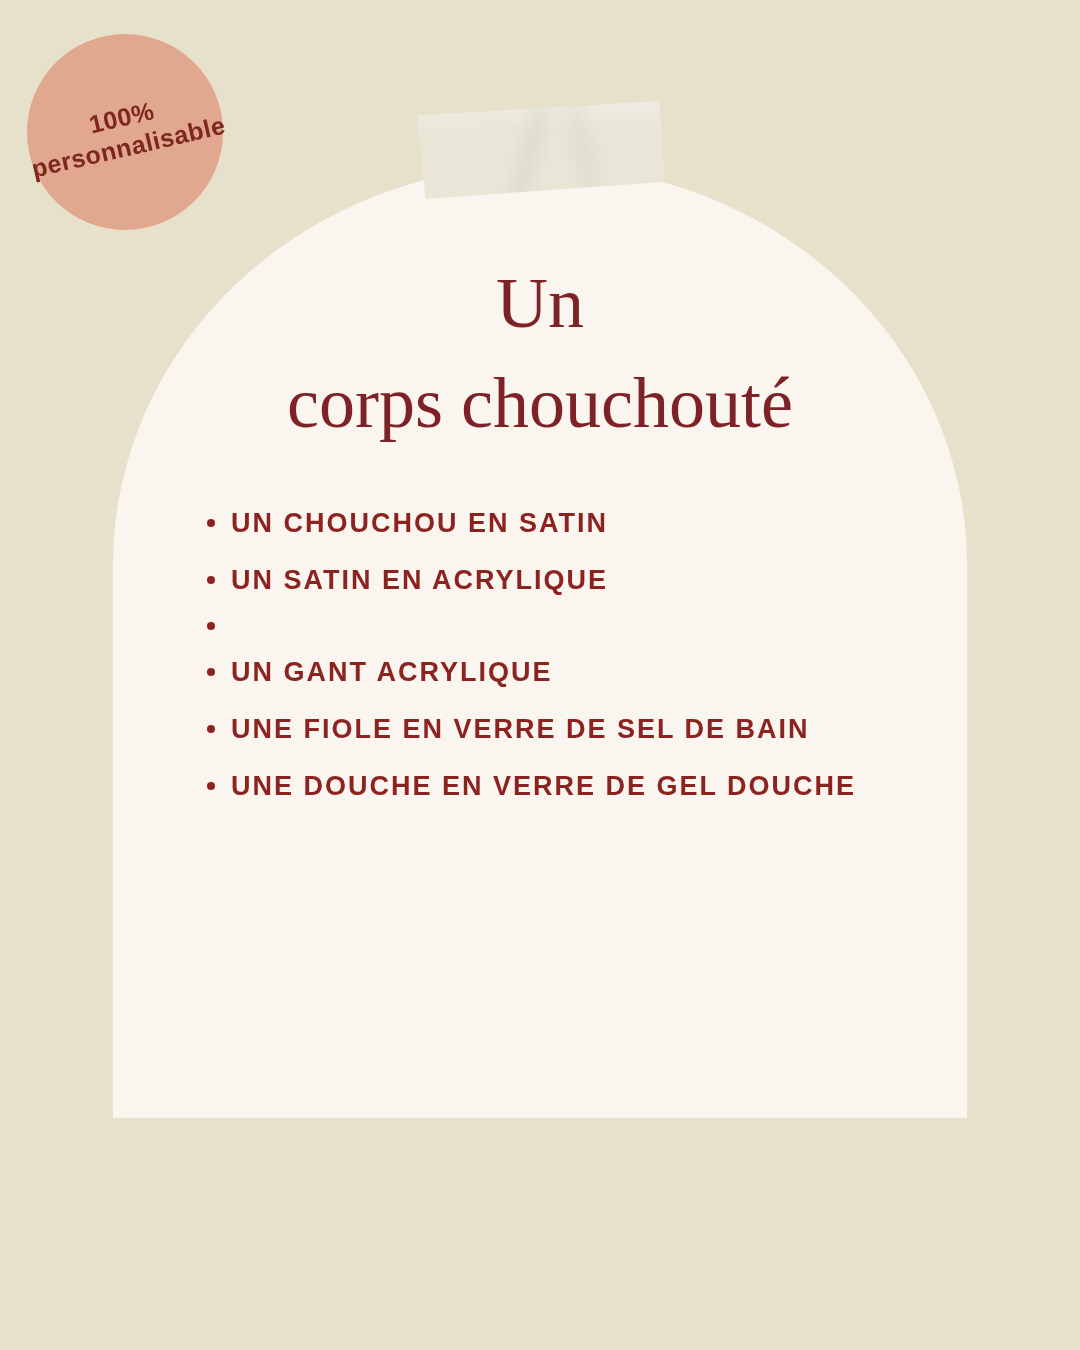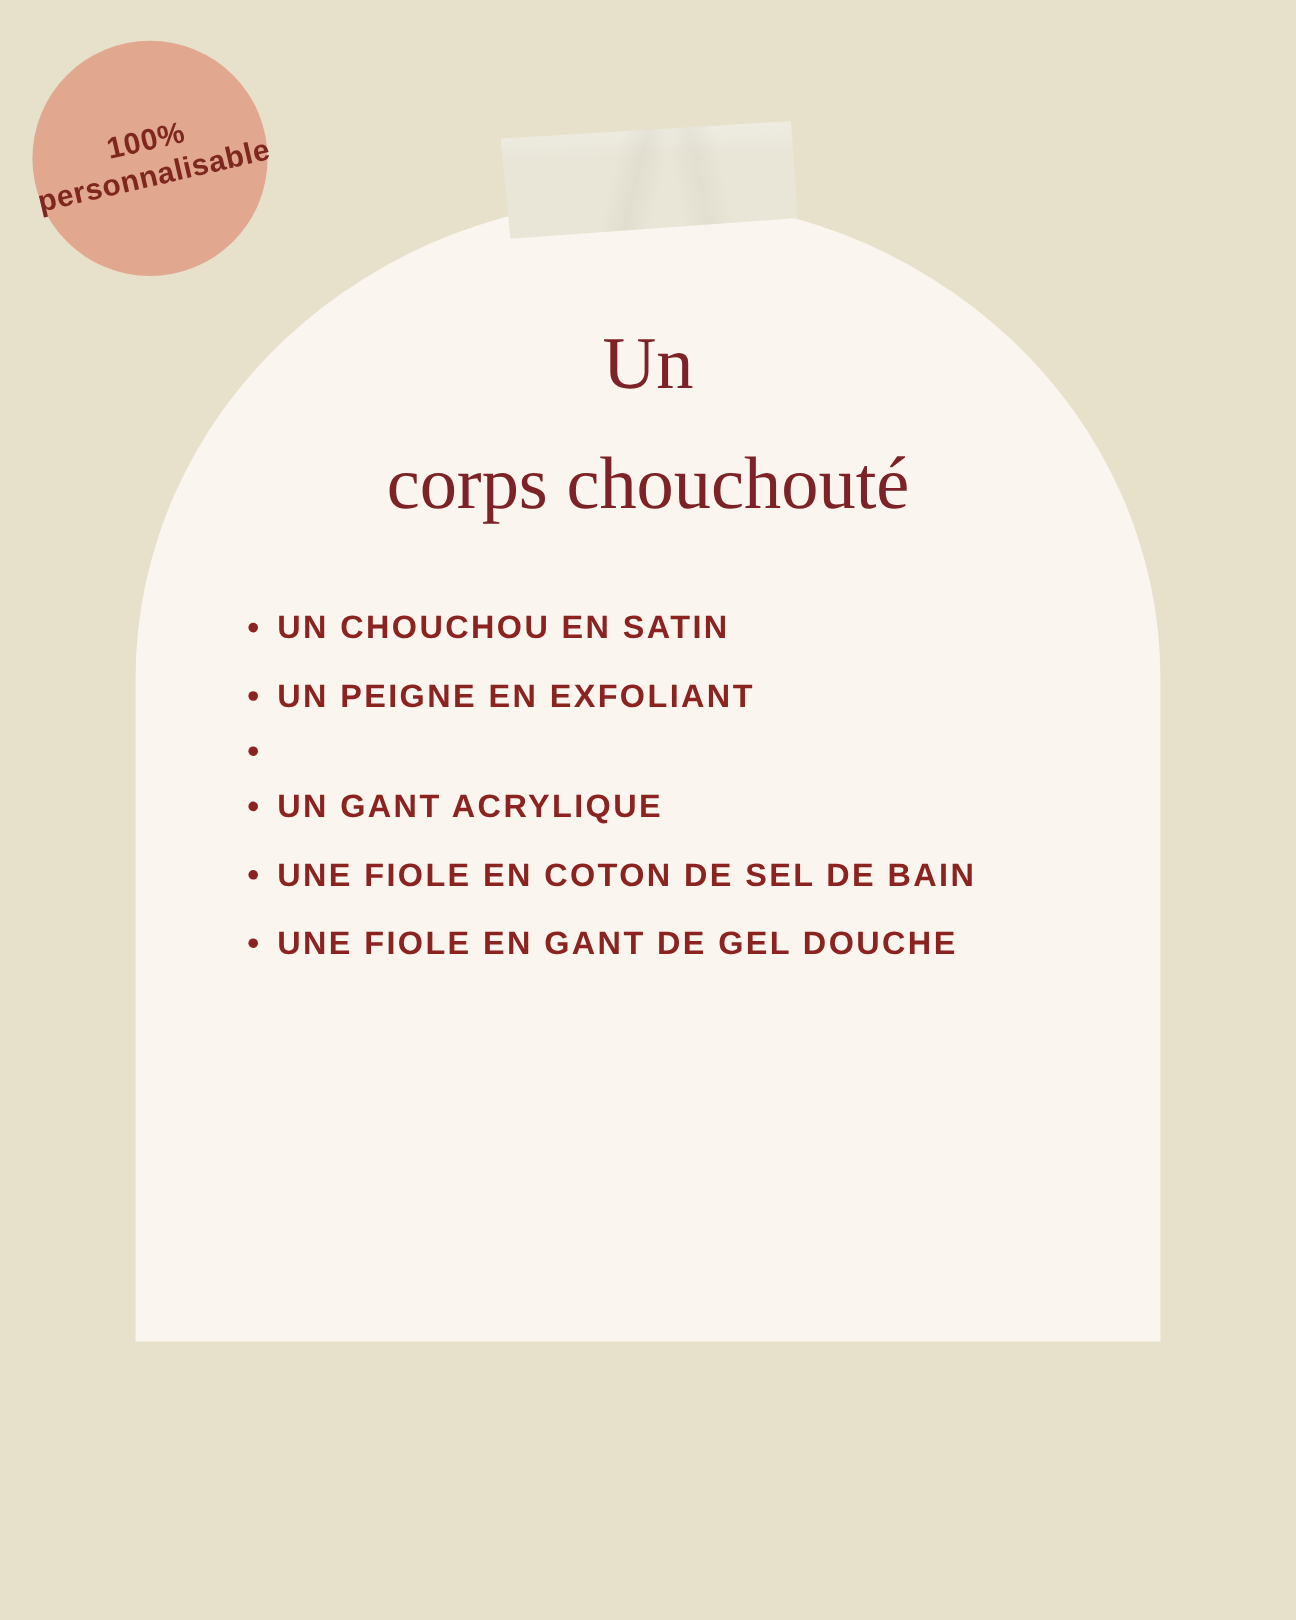--- a/index.html
+++ b/index.html
@@ -66,21 +66,21 @@
     box-sizing: border-box;
     padding-top: 88px;
     z-index: 2;
   }
 
   .title {
     margin: 0;
     text-align: center;
     font-family: "Liberation Serif", serif;
     font-weight: 400;
-    font-size: 62px;
+    font-size: 72px;
     line-height: 100px;
     color: #7d2327;
   }
   .title-line { display: block; }
 
   .items {
     margin: 55px 0 0 94px;
     padding: 0;
     list-style: none;
   }
@@ -126,38 +126,38 @@
 
     <ul class="items">
 
         <li>
           <span class="bullet-dot"></span>
           <span>UN CHOUCHOU EN SATIN</span>
         </li>
 
         <li>
           <span class="bullet-dot"></span>
-          <span>UN PEIGNE EN EXFOLIANT</span>
+          <span>UN SATIN EN ACRYLIQUE</span>
         </li>
 
 
         <li>
           <span class="bullet-dot"></span>
         </li>
 
         <li>
           <span class="bullet-dot"></span>
           <span>UN GANT ACRYLIQUE</span>
         </li>
 
         <li>
           <span class="bullet-dot"></span>
-          <span>UNE FIOLE EN COTON DE SEL DE BAIN</span>
+          <span>UNE FIOLE EN VERRE DE SEL DE BAIN</span>
         </li>
 
         <li>
           <span class="bullet-dot"></span>
-          <span>UNE FIOLE EN GANT DE GEL DOUCHE</span>
+          <span>UNE DOUCHE EN VERRE DE GEL DOUCHE</span>
         </li>
       </ul>
   </div>
 
 </div>
 
 </body></html>

